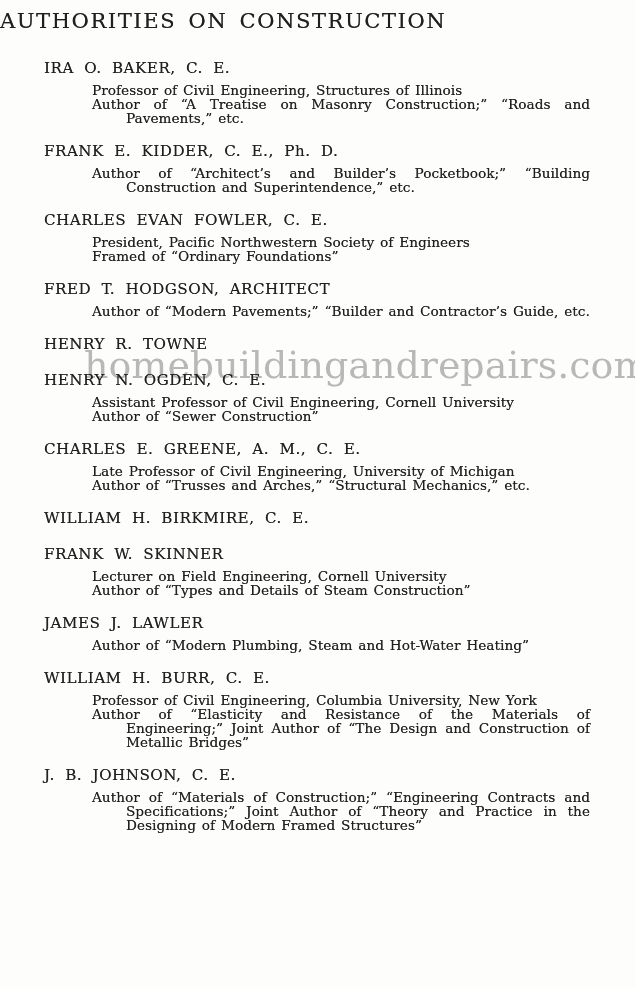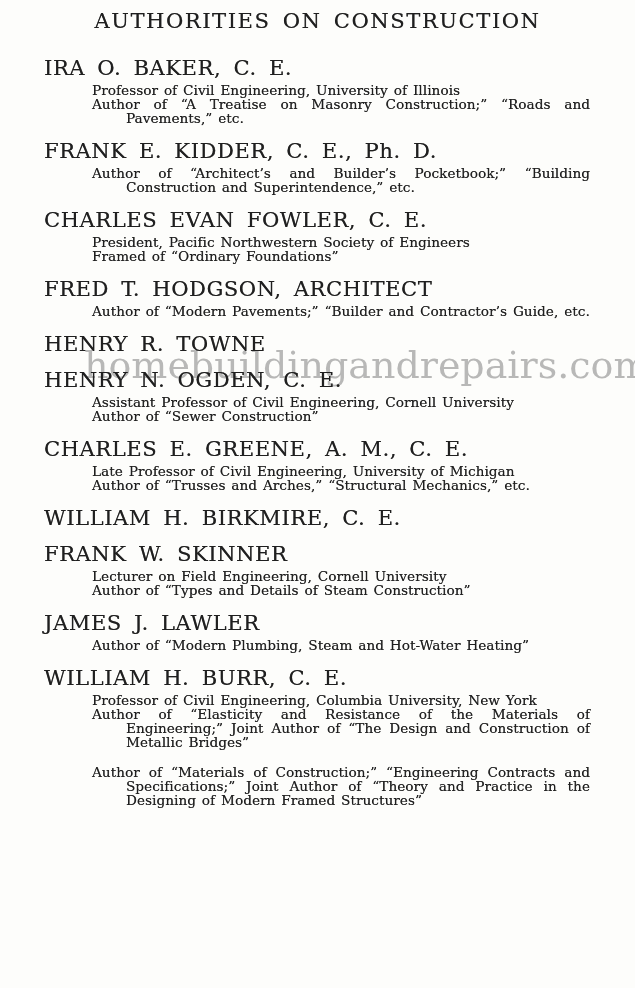--- a/index.html
+++ b/index.html
@@ -29,38 +29,37 @@
     letter-spacing: 0px;
     white-space: nowrap;
     text-shadow: none;
     pointer-events: none;
   }
   .title {
     position: relative;
     z-index: 1;
     margin: 0;
     padding-top: 9px;
-    text-align: center;
     font-size: 21px;
     font-weight: normal;
     letter-spacing: 1.6px;
     word-spacing: 4px;
     line-height: 25px;
   }
   .entries {
     position: relative;
     z-index: 1;
     padding: 24px 45px 0 44px;
   }
   .entry {
     margin: 0 0 16px 0;
   }
   .name {
     margin: 0 0 5px 0;
-    font-size: 21px;
+    font-size: 15px;
     font-weight: normal;
     letter-spacing: 0.6px;
     word-spacing: 5px;
     line-height: 20px;
   }
   .details {
     margin-left: 48px;
   }
   .detail {
     margin: 0;
@@ -78,21 +77,21 @@
 
 <div class="page">
   <div class="watermark">homebuildingandrepairs.com</div>
 
   <h1 class="title">AUTHORITIES ON CONSTRUCTION</h1>
 
   <main class="entries" id="entries">
     <section class="entry">
       <h2 class="name">IRA O. BAKER, C. E.</h2>
       <div class="details">
-    <p class="detail">Professor of Civil Engineering, University of Illinois</p>
+    <p class="detail">Professor of Civil Engineering, Structures of Illinois</p>
 
     <p class="detail">Author of “A Treatise on Masonry Construction;” “Roads and Pavements,” etc.</p>
   </div>
     </section>
 
     <section class="entry">
       <h2 class="name">FRANK E. KIDDER, C. E., Ph. D.</h2>
       <div class="details">
     <p class="detail">Author of “Architect’s and Builder’s Pocketbook;” “Building Construction and Superintendence,” etc.</p>
   </div>
@@ -160,19 +159,20 @@
       <h2 class="name">WILLIAM H. BURR, C. E.</h2>
       <div class="details">
     <p class="detail">Professor of Civil Engineering, Columbia University, New York</p>
 
     <p class="detail">Author of “Elasticity and Resistance of the Materials of Engineering;” Joint Author of “The Design and Construction of Metallic Bridges”</p>
   </div>
     </section>
 
 
     <section class="entry">
+      <h2 class="name">J. B. JOHNSON, C. E.</h2>
       <div class="details">
     <p class="detail">Author of “Materials of Construction;” “Engineering Contracts and Specifications;” Joint Author of “Theory and Practice in the Designing of Modern Framed Structures”</p>
   </div>
     </section>
   </main>
 
 </div>
 
 </body></html>

